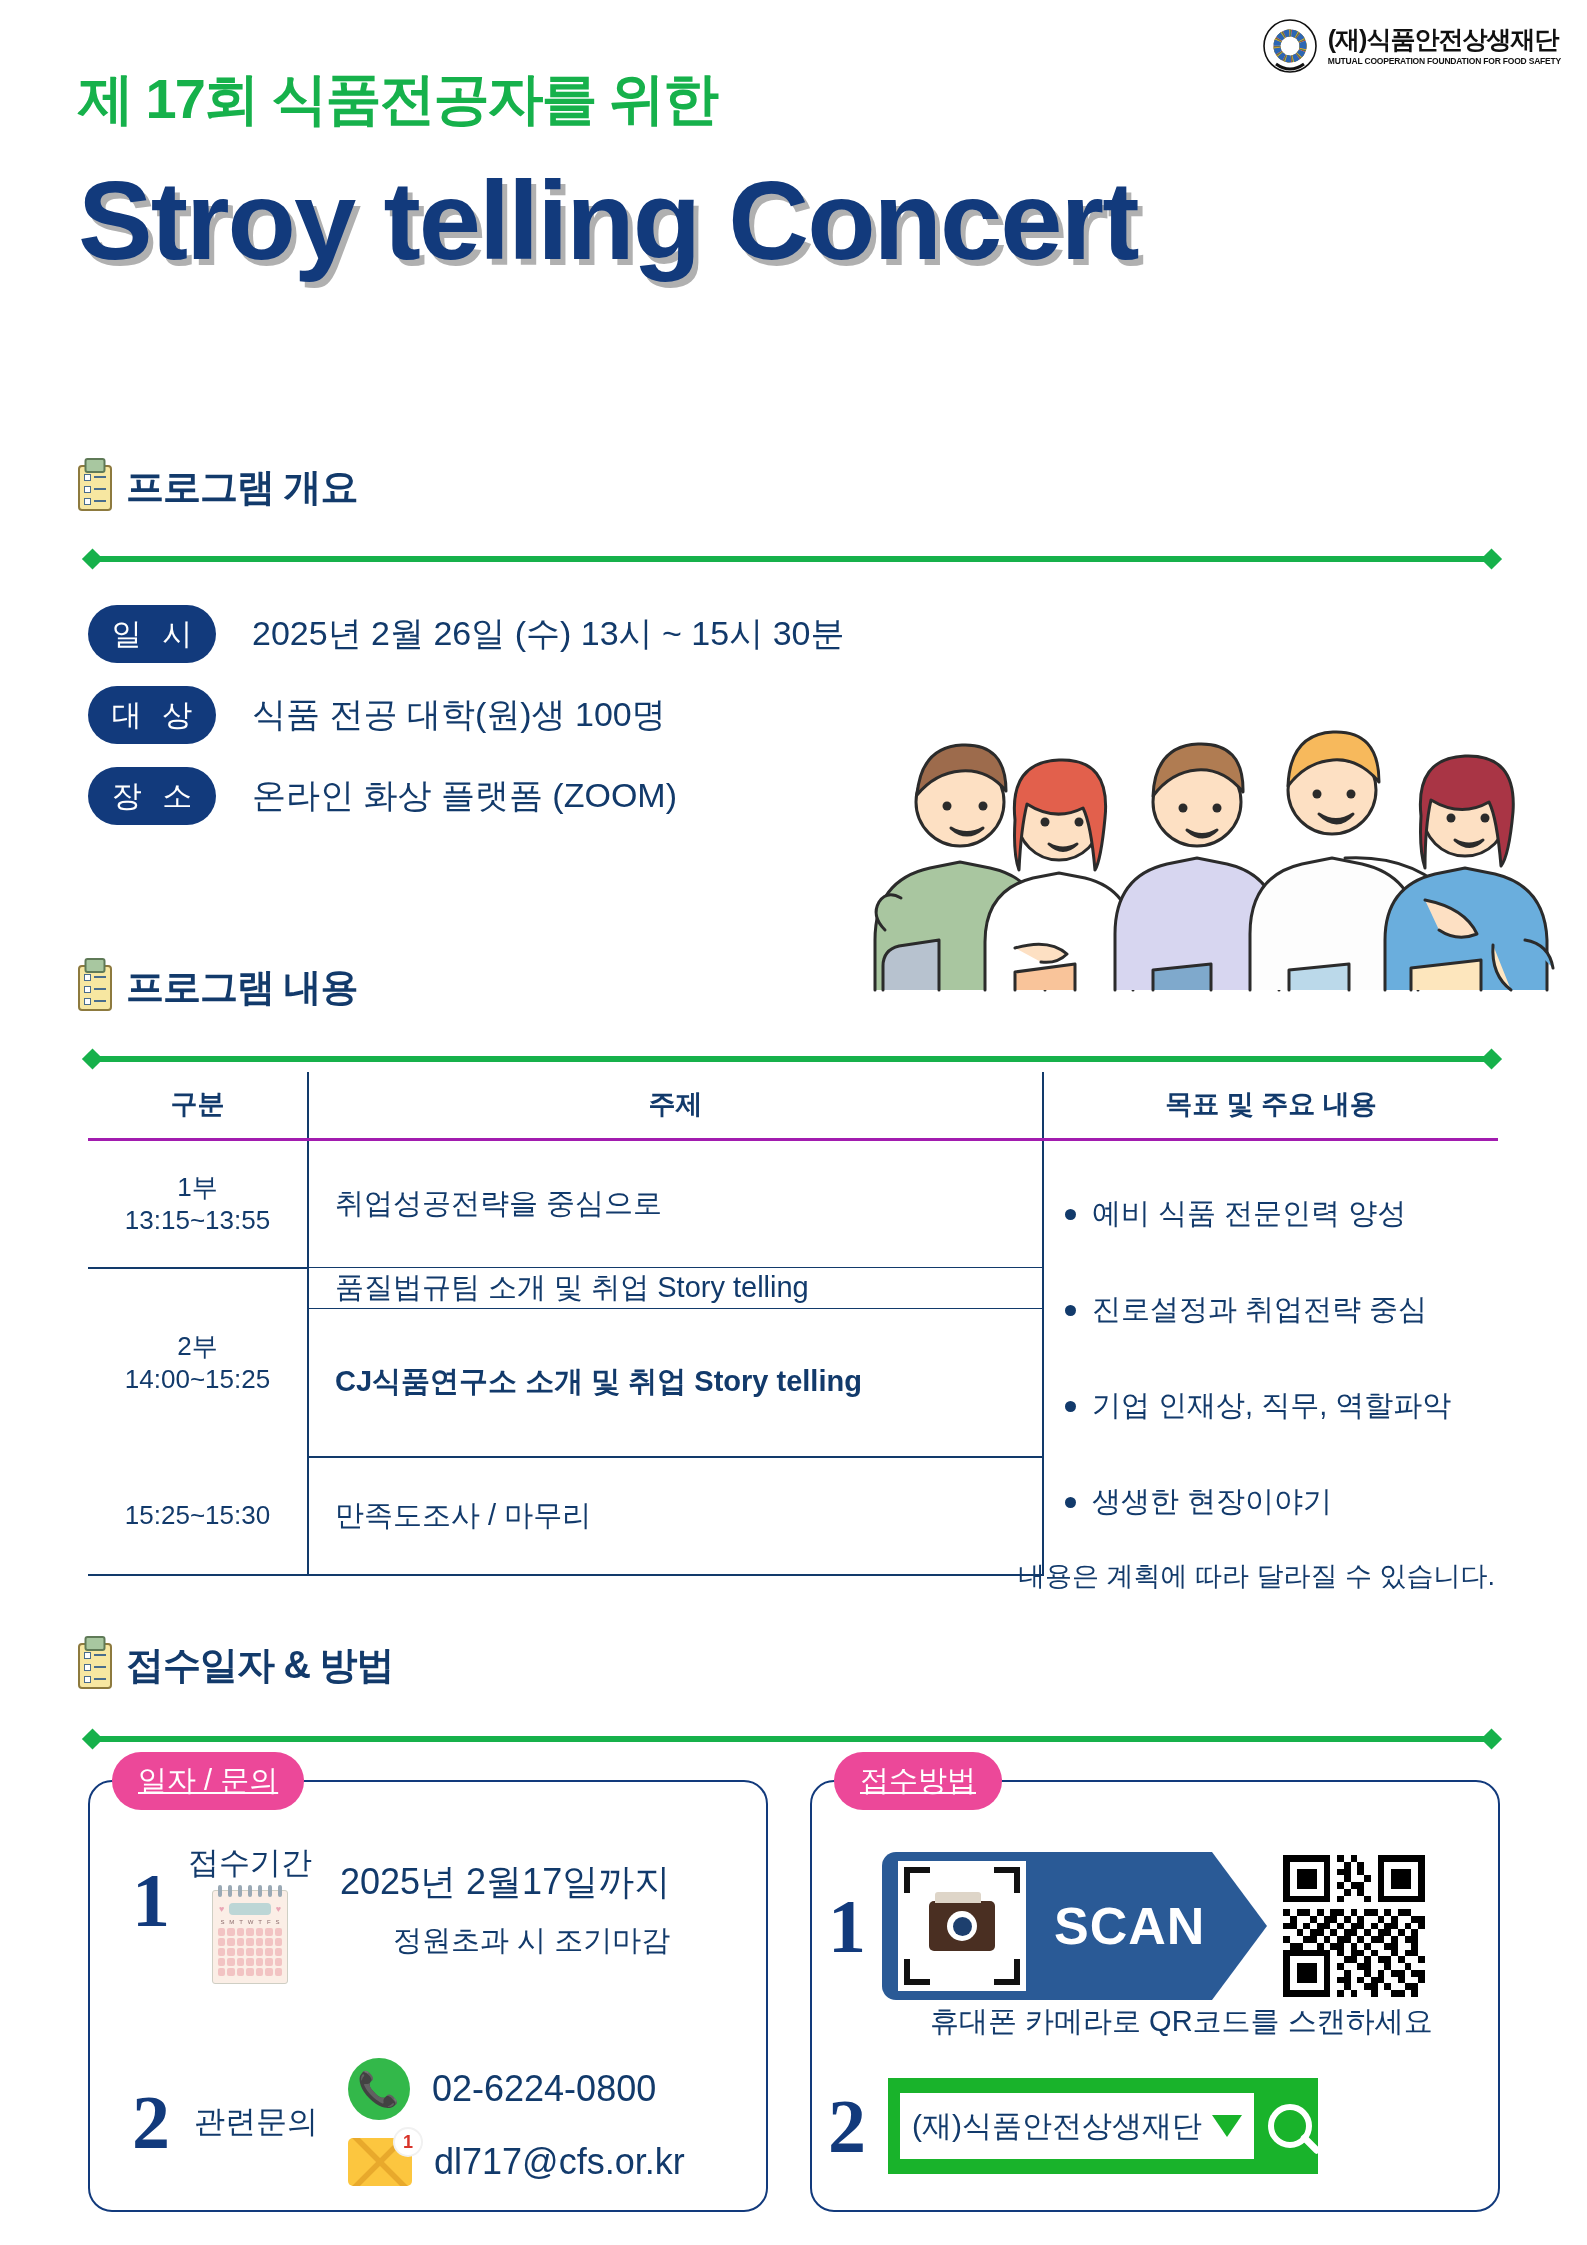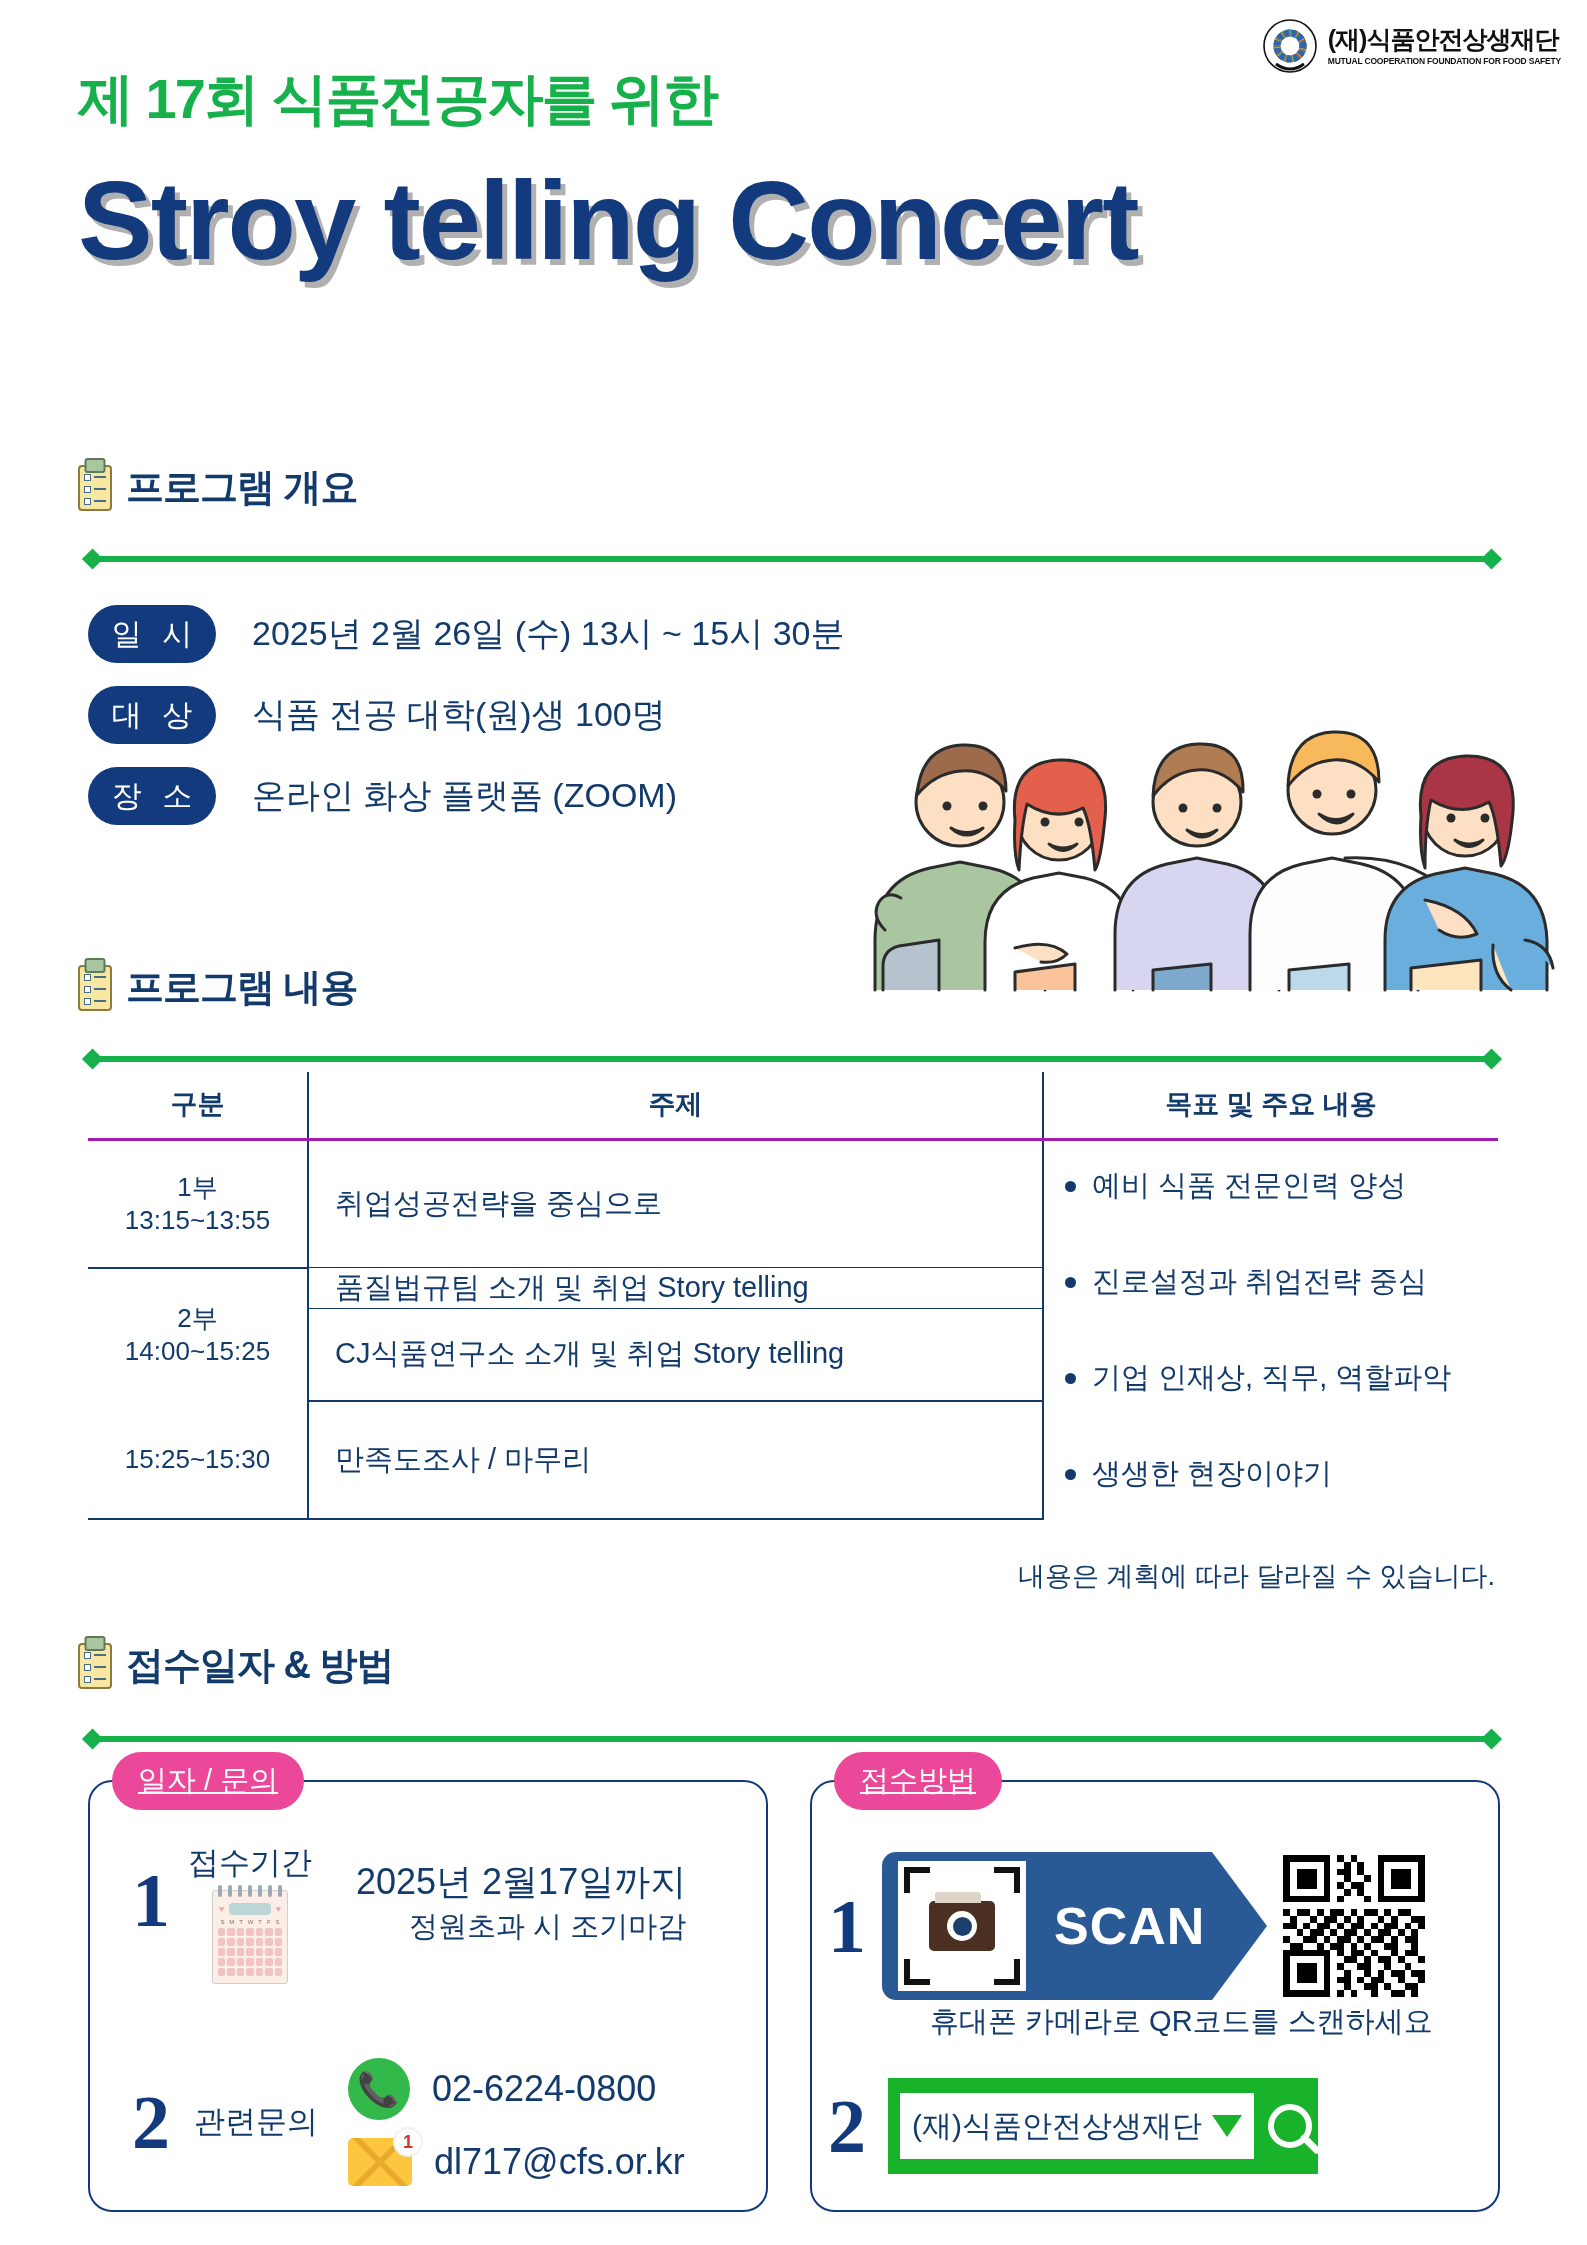--- a/index.html
+++ b/index.html
@@ -349,21 +349,21 @@
     </td>
   </tr>
   <tr>
     <td class="c-time" rowspan="2" style="height:128px;">
       <div>2부</div>
       <div>14:00~15:25</div>
     </td>
     <td class="c-topic cell-div rowline-thin">품질법규팀 소개 및 취업 Story telling</td>
   </tr>
   <tr>
-    <td class="c-topic cell-div rowline" style="height:92px;">CJ식품연구소 소개 및 취업 Story telling</td>
+    <td class="c-topic cell-div rowline" style="height:148px;font-weight:bold;">CJ식품연구소 소개 및 취업 Story telling</td>
   </tr>
   <tr>
     <td class="c-time rowline" style="height:118px;">
       <div>15:25~15:30</div>
     </td>
     <td class="c-topic cell-div rowline">만족도조사 / 마무리</td>
   </tr>
 </tbody>
   </table>
 
@@ -451,21 +451,21 @@
         <i></i>
           <i></i>
           <i></i>
           <i></i>
           <i></i>
           <i></i>
           <i></i>
       </div>
     </div>
   </div>
-  <div style="margin-left:26px; margin-top:10px; display:flex; flex-direction:column; ">
+  <div style="margin-left:10px; margin-top:10px; display:flex; flex-direction:column; gap:14px;">
     <div class="val">2025년 2월17일까지</div>
     <div class="val-sm" style="align-self:flex-end;">정원초과 시 조기마감</div>
   </div>
 </div>
 
 <div style="position:absolute; left:132px; top:2058px; display:flex; align-items:center; gap:16px;">
   <div class="bignum">2</div>
   <div class="lbl" style="margin-left:8px;">관련문의</div>
   <div style="display:flex; flex-direction:column; gap:18px; margin-left:14px;">
     <div style="display:flex; align-items:center; gap:22px;">

